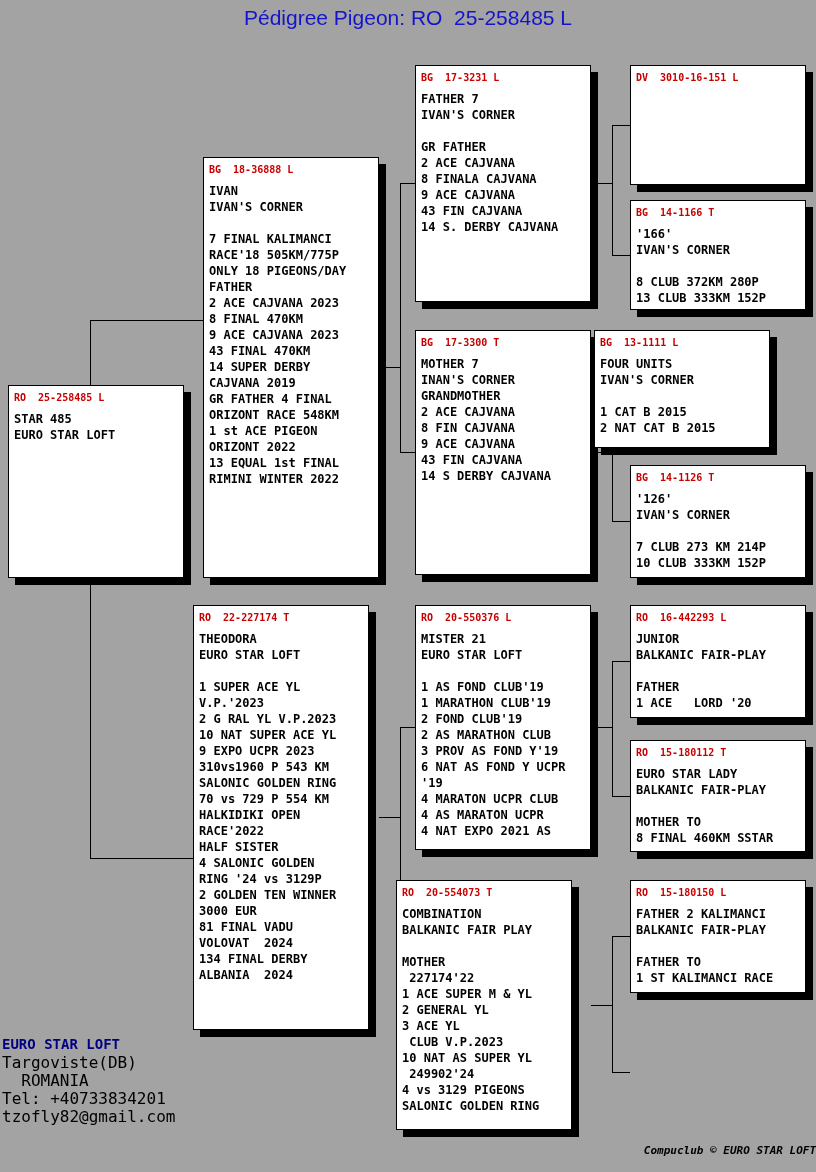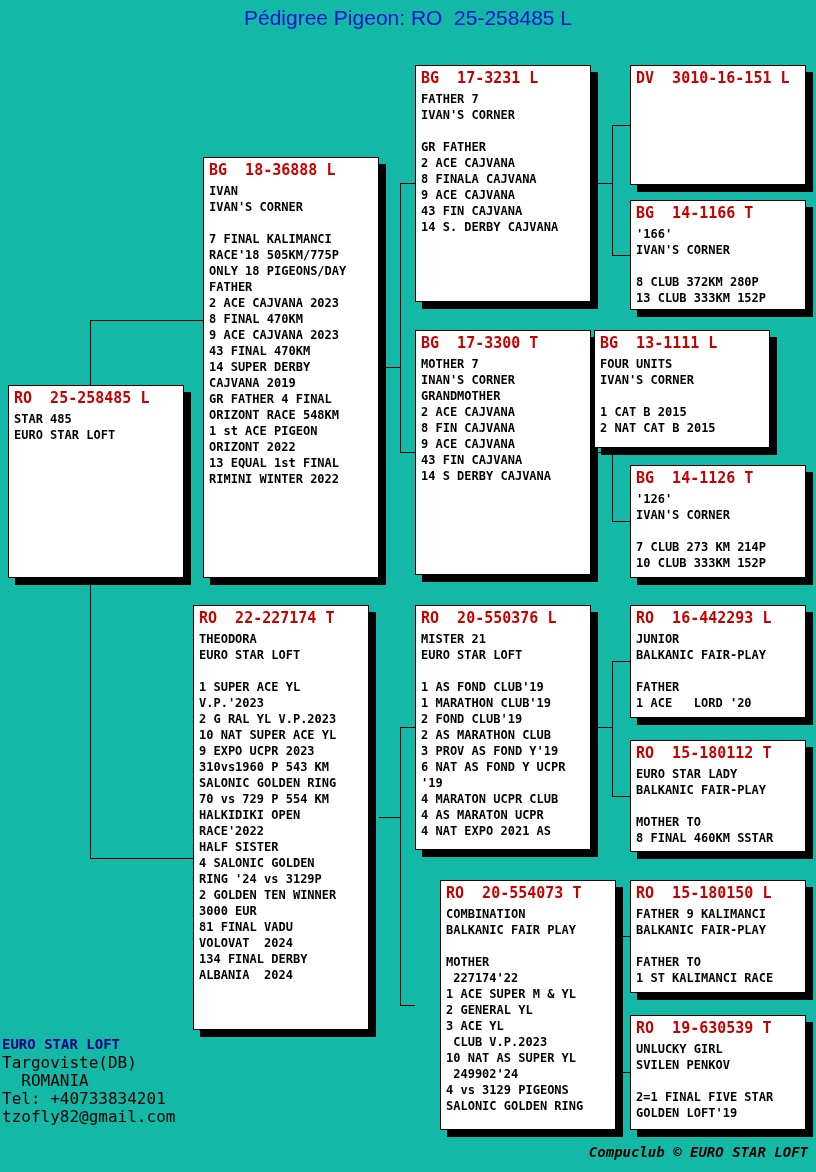--- a/index.html
+++ b/index.html
@@ -6,50 +6,50 @@
     --ring:#c80000;
     --title:#1414cc;
     --loft:#000080;
   }
   *{margin:0;padding:0;box-sizing:border-box;}
   html,body{background:#fff;}
   body{
     width:816px;height:1172px;position:relative;overflow:hidden;
     font-family:"DejaVu Sans Mono", monospace;
   }
-  .page{position:absolute;left:0;top:0;width:816px;height:1172px;background:#14b8a6;}
+  .page{position:absolute;left:0;top:0;width:816px;height:1172px;background:#a3a3a3;}
   .title{
     position:absolute;top:6px;left:0;width:100%;text-align:center;
     color:var(--title,#1414cc);
     font-family:"Liberation Sans", sans-serif;
     font-size:21px;font-weight:normal;white-space:pre;
   }
   .pbox{
     position:absolute;background:#fff;border:1px solid #000;
     box-shadow:7px 7px 0 0 #000;
     padding:4px 5px;
   }
   .ring{
-    color:var(--ring,#c80000);font-weight:bold;font-size:15px;line-height:16px;
+    color:var(--ring,#c80000);font-weight:bold;font-size:10px;line-height:16px;
     white-space:pre;margin-bottom:5px;
   }
   .btext{
     color:#000;font-weight:bold;font-size:12px;line-height:16px;white-space:pre;
   }
   .hline,.vline{position:absolute;background:#000;}
   .hline{height:1px;}
   .vline{width:1px;}
   .footer{position:absolute;left:2px;top:1035px;}
   .loftname{
     color:var(--loft,#000080);font-weight:bold;font-size:14px;line-height:19px;white-space:pre;
   }
   .contact{color:#000;font-size:16px;line-height:18px;white-space:pre;}
   .credit{
-    position:absolute;right:8px;top:1144px;
-    color:#000;font-size:14px;font-weight:bold;font-style:italic;white-space:pre;
+    position:absolute;right:0;top:1144px;
+    color:#000;font-size:11px;font-weight:bold;font-style:italic;white-space:pre;
   }
 </style>
 </head>
 <body>
 
 <div class="page">
 
   <div class="title">Pédigree Pigeon: RO  25-258485 L</div>
 
   <div>
@@ -175,21 +175,21 @@
 1 MARATHON CLUB'19
 2 FOND CLUB'19
 2 AS MARATHON CLUB
 3 PROV AS FOND Y'19
 6 NAT AS FOND Y UCPR
 '19
 4 MARATON UCPR CLUB
 4 AS MARATON UCPR
 4 NAT EXPO 2021 AS</div>
   </div>
-  <div class="pbox" style="left:440px;top:880px;width:176px;height:250px">
+  <div class="pbox" style="left:396px;top:880px;width:176px;height:250px">
     <div class="ring">RO  20-554073 T</div>
     <div class="btext">COMBINATION
 BALKANIC FAIR PLAY
 
 MOTHER
  227174'22
 1 ACE SUPER M &amp; YL
 2 GENERAL YL
 3 ACE YL
  CLUB V.P.2023
@@ -237,33 +237,25 @@
   <div class="pbox" style="left:630px;top:740px;width:176px;height:112px">
     <div class="ring">RO  15-180112 T</div>
     <div class="btext">EURO STAR LADY
 BALKANIC FAIR-PLAY
 
 MOTHER TO
 8 FINAL 460KM SSTAR</div>
   </div>
   <div class="pbox" style="left:630px;top:880px;width:176px;height:113px">
     <div class="ring">RO  15-180150 L</div>
-    <div class="btext">FATHER 9 KALIMANCI
+    <div class="btext">FATHER 2 KALIMANCI
 BALKANIC FAIR-PLAY
 
 FATHER TO
 1 ST KALIMANCI RACE</div>
-  </div>
-  <div class="pbox" style="left:630px;top:1015px;width:176px;height:115px">
-    <div class="ring">RO  19-630539 T</div>
-    <div class="btext">UNLUCKY GIRL
-SVILEN PENKOV
-
-2=1 FINAL FIVE STAR
-GOLDEN LOFT'19</div>
   </div>
 
   <div class="footer">
     <div class="loftname">EURO STAR LOFT</div>
     <div class="contact">Targoviste(DB)
   ROMANIA
 Tel: +40733834201
 tzofly82@gmail.com</div>
   </div>
 

